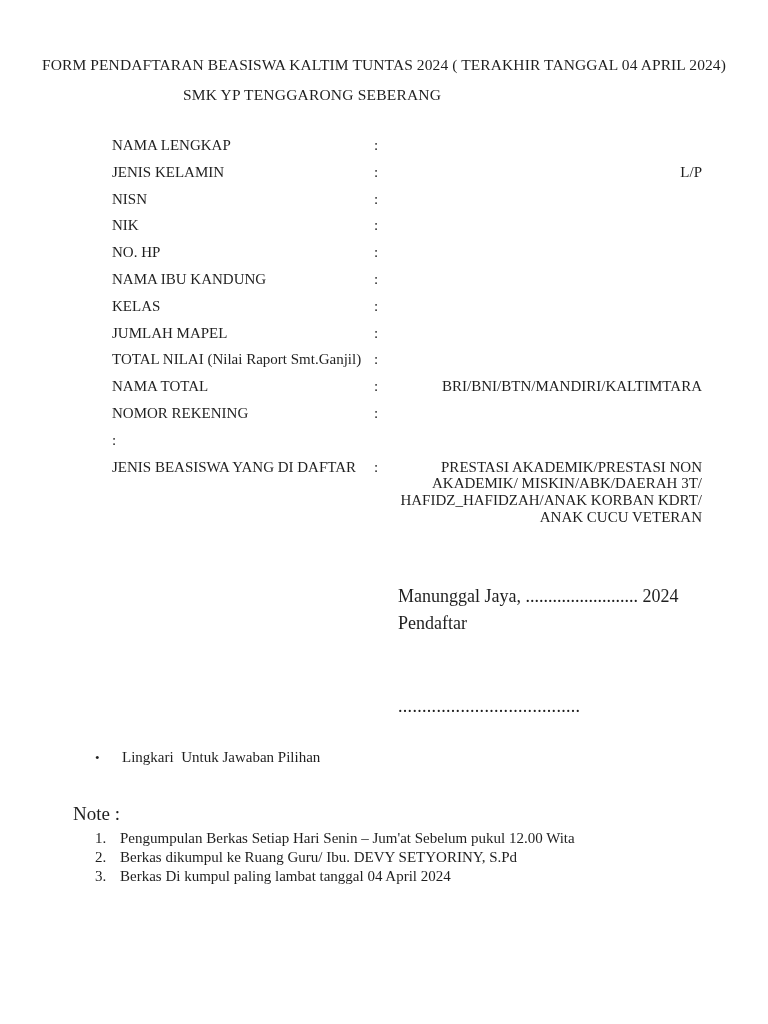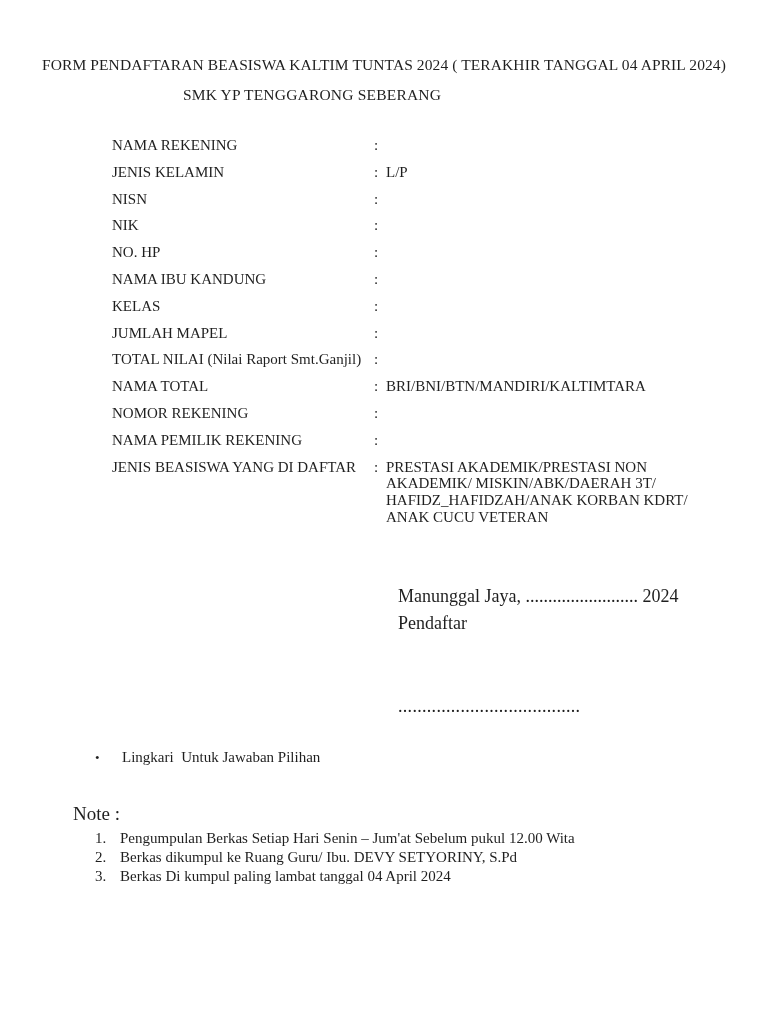--- a/index.html
+++ b/index.html
@@ -55,20 +55,21 @@
     flex: 0 0 262px;
     white-space: pre-wrap;
   }
   .field-colon {
     flex: 0 0 12px;
     width: 12px;
   }
   .field-value {
     flex: 1 1 auto;
     white-space: pre-wrap;
+    text-align: right;
   }
   .signature-block {
     position: absolute;
     top: 588px;
     left: 398px;
     font-size: 18px;
     line-height: 17px;
   }
   .signature-place {
     white-space: pre-wrap;
@@ -126,21 +127,21 @@
 <body>
 
 <div class="page">
 
   <div class="doc-title">FORM PENDAFTARAN BEASISWA KALTIM TUNTAS 2024 ( TERAKHIR TANGGAL 04 APRIL 2024)</div>
   <div class="doc-subtitle">SMK YP TENGGARONG SEBERANG</div>
 
   <div class="form-block">
 
     <div class="form-row">
-      <span class="field-label">NAMA REKENING</span>
+      <span class="field-label">NAMA LENGKAP</span>
       <span class="field-colon">:</span>
       <span class="field-value"></span>
     </div>
 
     <div class="form-row">
       <span class="field-label">JENIS KELAMIN</span>
       <span class="field-colon">:</span>
       <span class="field-value">L/P</span>
     </div>
 
@@ -192,21 +193,20 @@
       <span class="field-value">BRI/BNI/BTN/MANDIRI/KALTIMTARA</span>
     </div>
 
     <div class="form-row">
       <span class="field-label">NOMOR REKENING</span>
       <span class="field-colon">:</span>
       <span class="field-value"></span>
     </div>
 
     <div class="form-row">
-      <span class="field-label">NAMA PEMILIK REKENING</span>
       <span class="field-colon">:</span>
       <span class="field-value"></span>
     </div>
 
     <div class="form-row">
       <span class="field-label">JENIS BEASISWA YANG DI DAFTAR</span>
       <span class="field-colon">:</span>
       <span class="field-value">PRESTASI AKADEMIK/PRESTASI NON
 AKADEMIK/ MISKIN/ABK/DAERAH 3T/
 HAFIDZ_HAFIDZAH/ANAK KORBAN KDRT/

